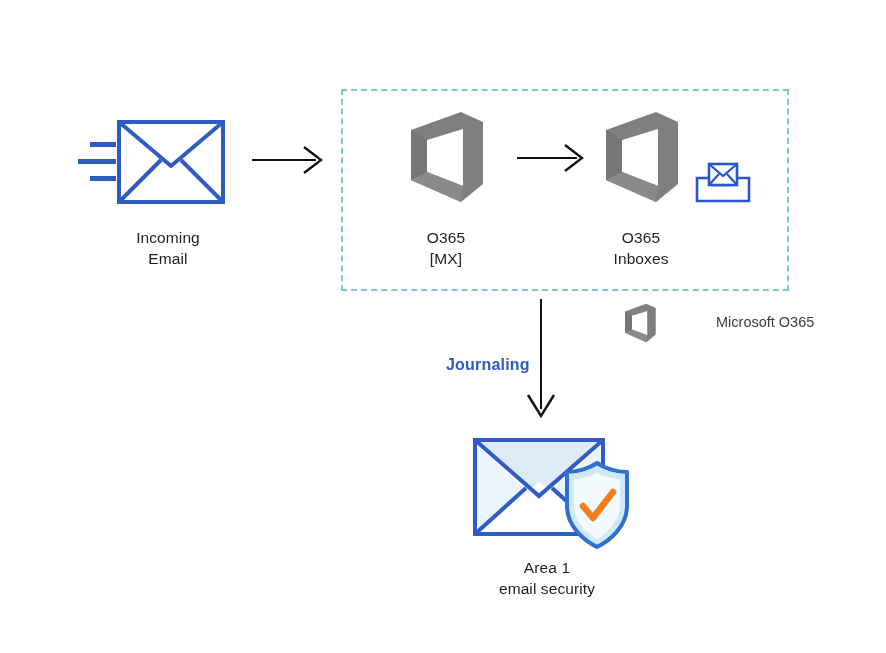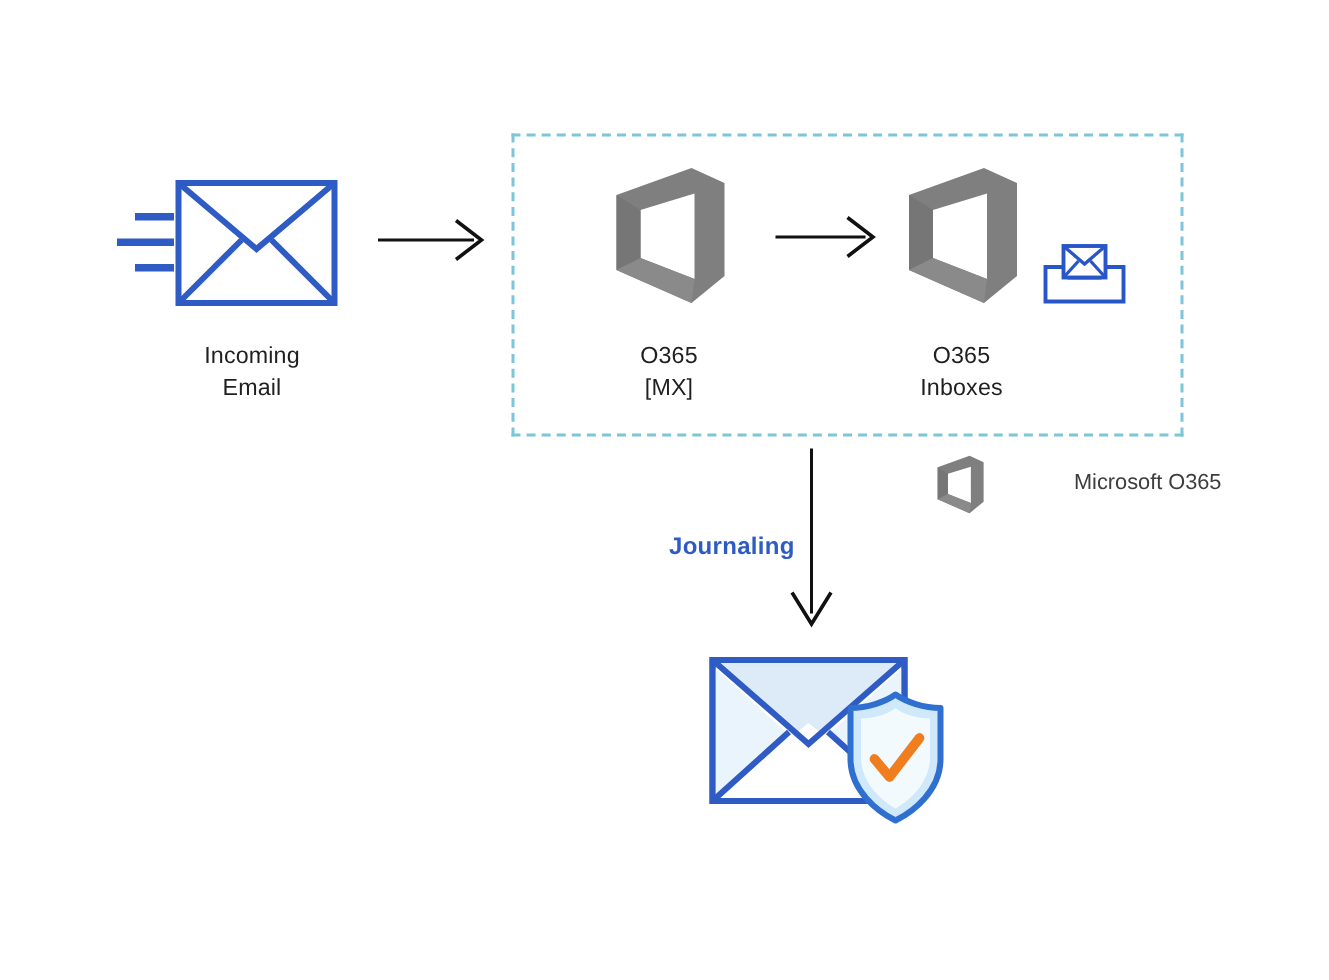--- a/index.html
+++ b/index.html
@@ -174,14 +174,16 @@
 
       <path d="M101,42 C112,42 124,38 131,33 C138,38 150,42 161,42 L161,76
                C161,97 143,111 131,117 C119,111 101,97 101,76 Z" fill="#CFE9FA" stroke="#2F6FD0" stroke-width="4" stroke-linejoin="round"></path>
       <path d="M108,49 C117,49 126,46 131,42 C136,46 145,49 154,49 L154,75
                C154,92 140,104 131,109 C122,104 108,92 108,75 Z" fill="#F2FAFE" stroke="none"></path>
 
       <path d="M117,76 L127,88 L147,62" fill="none" stroke="#F07D1E" stroke-width="6.5" stroke-linecap="round" stroke-linejoin="round"></path>
     </svg>
   </div>
 
+  <div class="abs node-label" style="left:462px; top:557px; width:170px;">Area 1
+email security</div>
 
 </div>
 
 </body></html>

